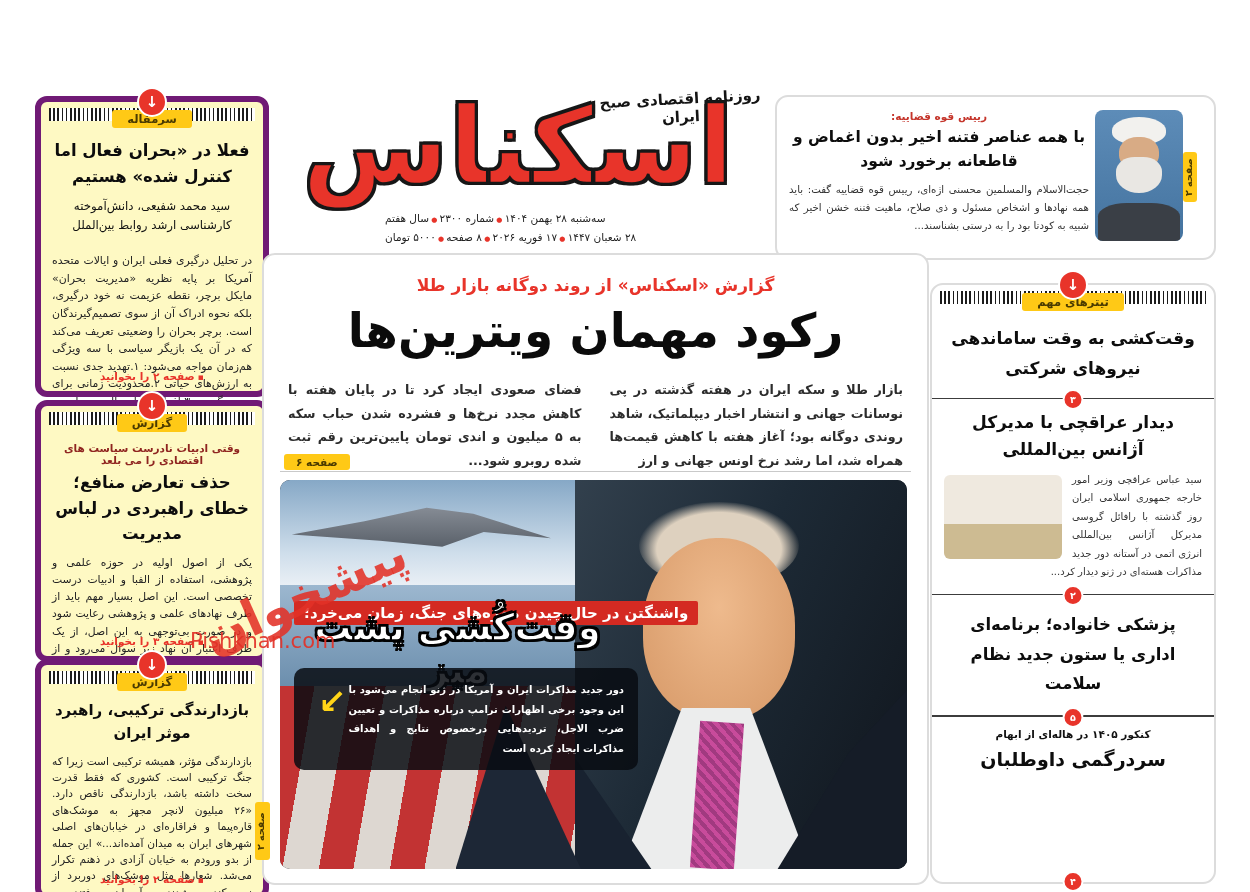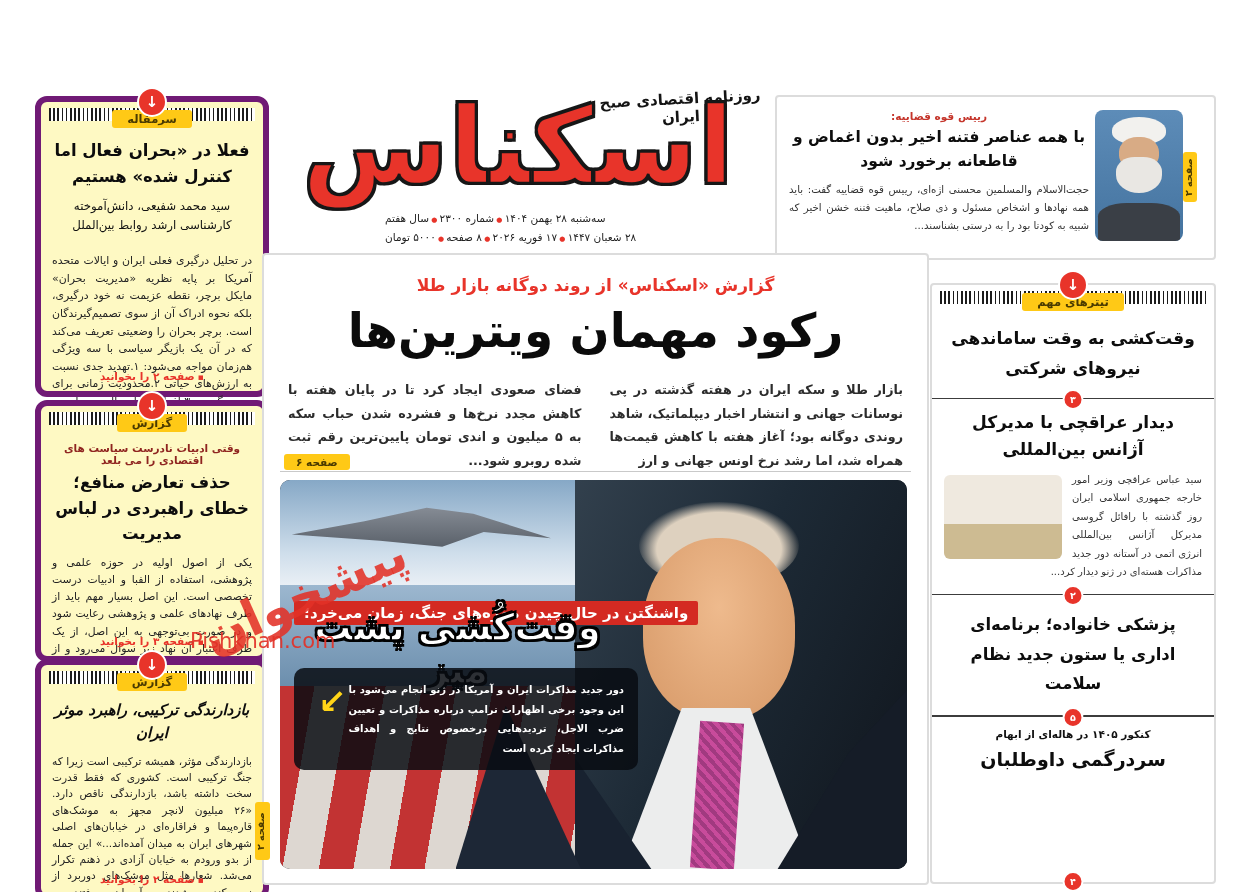--- a/index.html
+++ b/index.html
@@ -32,21 +32,21 @@
   .logo{position:absolute;left:268px;top:84px;width:500px;height:125px;display:flex;
         align-items:center;justify-content:center;font-weight:bold;font-size:106px;line-height:1;
         color:#e8342a;-webkit-text-stroke:2.5px #171717;
         text-shadow:2px 2px 0 #171717,-2px -2px 0 #171717,2px -2px 0 #171717,-2px 2px 0 #171717;
         direction:rtl;}
   .datelines{position:absolute;left:385px;top:209px;width:400px;text-align:left;color:#222;
         font-size:10.5px;line-height:1.8;direction:rtl;}
   .dl span + span::before{content:" ● ";color:#e8342a;font-size:7px;}
 
   
-  .greybox{position:absolute;border:2px solid #dcdcdc;border-radius:4px;background:#fff;}
+  .greybox{position:absolute;border:2px solid #dcdcdc;border-radius:13px;background:#fff;}
 
   
   .main-kicker{margin-top:20px;text-align:center;color:#e8342a;font-weight:bold;font-size:17px;direction:rtl;}
   .main-headline{margin-top:8px;text-align:center;color:#0b0b0b;font-weight:bold;font-size:47px;direction:rtl;}
   .lead{display:flex;direction:rtl;gap:28px;margin:20px 24px 0;}
   .lead > div{flex:1;font-size:12.7px;font-weight:bold;color:#2c2c2c;text-align:justify;line-height:1.85;}
   .page6-tag{position:absolute;left:20px;top:199px;background:#ffc916;color:#4a3a00;font-weight:bold;
         font-size:10.5px;padding:2px 12px;border-radius:3px;direction:rtl;z-index:2;}
   .main-divider{position:absolute;left:16px;right:16px;top:216px;border-top:1.5px solid #c9c9c9;}
 
@@ -157,21 +157,21 @@
     <div class="box-kicker">وقتی ادبیات نادرست سیاست های اقتصادی را می بلعد</div>
     <div class="box-headline" style="margin-top:4px;">حذف تعارض منافع؛ خطای راهبردی در لباس مدیریت</div>
     <div class="box-body" style="font-size:10.8px;line-height:1.6;">یکی از اصول اولیه در حوزه علمی و پژوهشی، استفاده از الفبا و ادبیات درست تخصصی است. این اصل بسیار مهم باید از طرف نهادهای علمی و پژوهشی رعایت شود و در صورت بی‌توجهی به این اصل، از یک طرف اعتبار آن نهاد زیر سوال می‌رود و از همه مهمتر، ممکن است باعث ترویج ادبیاتی سطحی، نادرست و مخرب در آن حوزه تخصصی شود...</div>
     <div class="box-footer">صفحه ۳ را بخوانید</div>
   </div>
 
   <div class="redbox" style="left:35px;top:659px;width:222px;height:229px;">
     <div class="arrow-badge"></div>
     <div class="stripes"></div>
     <div class="tag">گزارش</div>
-    <div class="box-headline" style="font-size:15px;margin-top:8px;font-style:italic;">بازدارندگی ترکیبی، راهبرد موثر ایران</div>
+    <div class="box-headline" style="font-size:15px;margin-top:8px;">بازدارندگی ترکیبی، راهبرد موثر ایران</div>
     <div class="box-body" style="font-size:10.6px;line-height:1.55;">بازدارندگی مؤثر، همیشه ترکیبی است زیرا که جنگ ترکیبی است. کشوری که فقط قدرت سخت داشته باشد، بازدارندگی ناقص دارد. «۲۶ میلیون لانچر مجهز به موشک‌های قاره‌پیما و فراقاره‌ای در خیابان‌های اصلی شهرهای ایران به میدان آمده‌اند...» این جمله از بدو ورودم به خیابان آزادی در ذهنم تکرار می‌شد. شعارها مثل موشک‌های دوربرد از زمین کنده می‌شدند و به آسمان می‌رفتند...</div>
     <div class="box-footer">صفحه ۲ را بخوانید</div>
   </div>
 
   <div class="tagline">روزنامه اقتصادی صبح ایران</div>
   <div class="logo">اسکناس</div>
   <div class="datelines">
     <div class="dl">
       <span>سه‌شنبه ۲۸ بهمن ۱۴۰۴</span><span>شماره ۲۳۰۰</span><span>سال هفتم</span>
     </div>

